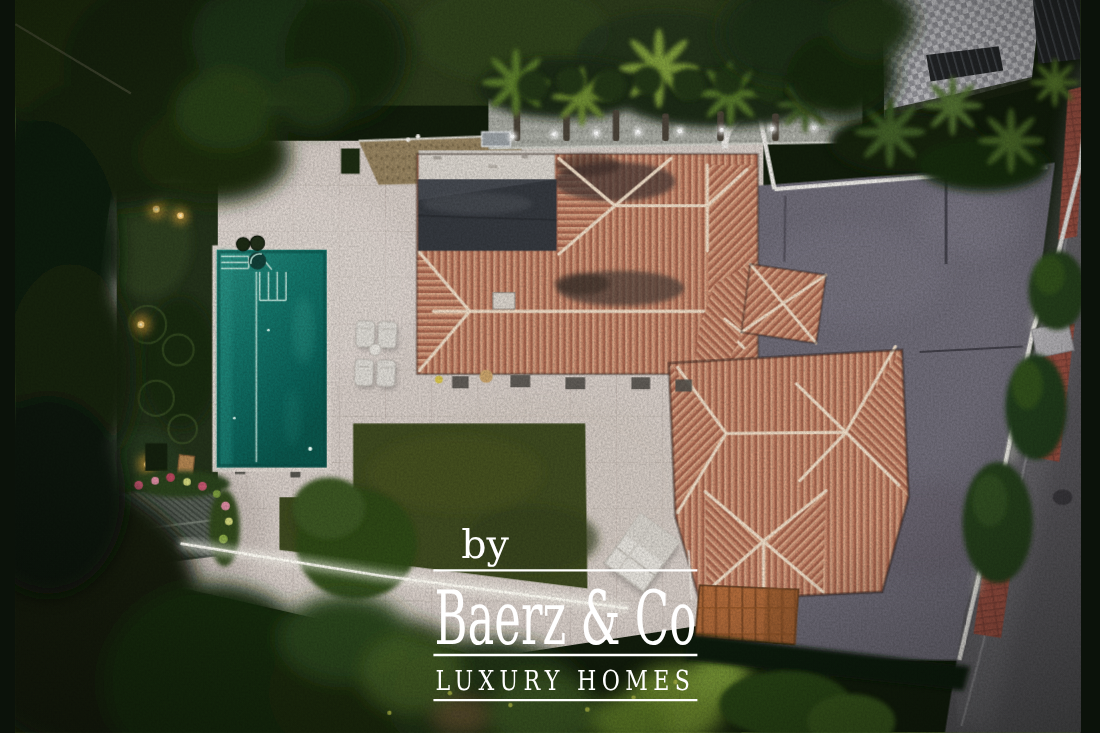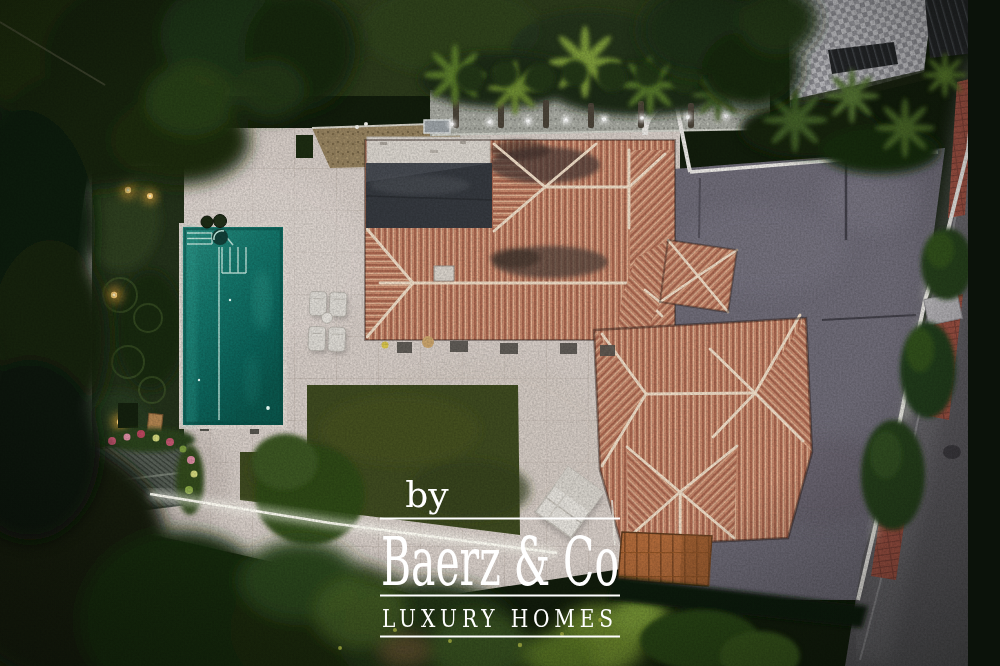--- a/index.html
+++ b/index.html
@@ -1,17 +1,17 @@
 <!DOCTYPE html>
 <html><head>
 <meta charset="utf-8">
 <style>
   html,body{margin:0;padding:0;background:#0b120a;}
   .stage{position:relative;width:968px;height:666px;overflow:hidden;background:#bef264;
-         font-family:"DejaVu Serif","Liberation Serif",serif;}
+         font-family:"DejaVu Serif","Liberation Serif",serif;margin-left:14px;}
   .stage svg{position:absolute;left:0;top:0;}
   .wm-text{fill:#ffffff;}
 </style>
 </head>
 <body>
 
 <div class="stage">
 <svg width="1000" height="666" viewBox="0 0 1000 666" xmlns="http://www.w3.org/2000/svg">
 <defs>
   <linearGradient id="poolG" x1="0" y1="0" x2="0.55" y2="1">

